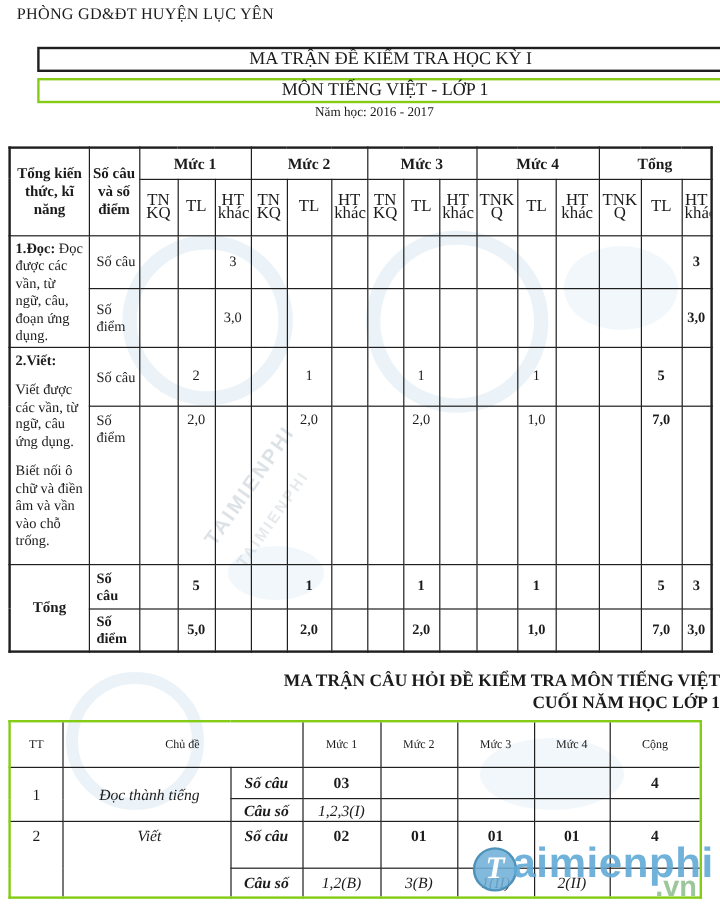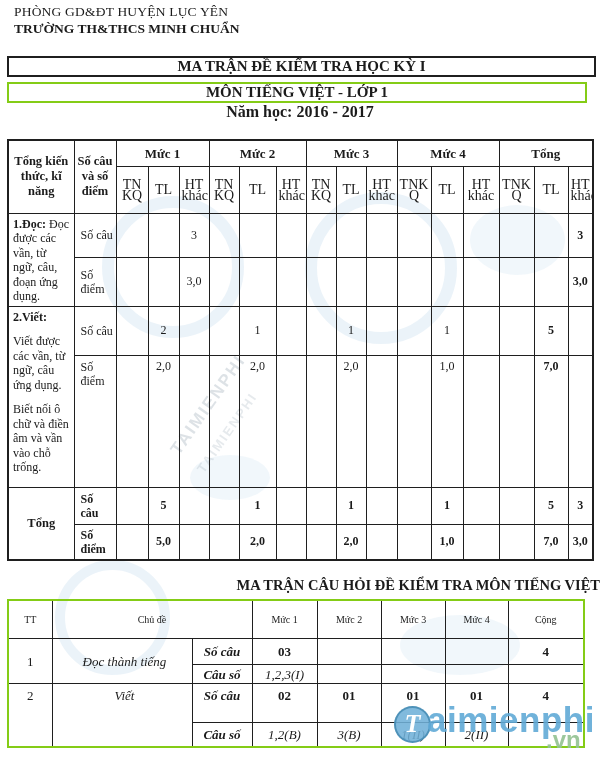--- a/index.html
+++ b/index.html
@@ -8,24 +8,24 @@
     font-family:"Liberation Serif","DejaVu Serif",serif;color:#1b1b1b;
     overflow:hidden;
   }
   .page{position:relative;z-index:1;}
 
   
   .org{margin:3px 0 0 14px;line-height:17px;font-size:13.5px;}
   .org .l1{letter-spacing:.2px;}
   .org .l2{font-weight:bold;}
 
-  .doc-title{margin-top:16px;text-align:center;font-weight:bold;line-height:17px;}
+  .doc-title{margin-top:16px;text-align:center;font-weight:normal;line-height:17px;margin-left:24px;}
   .doc-title .t1{font-size:15px;}
   .doc-title .t2{font-size:15px;}
-  .doc-title .t3{font-size:16px;}
+  .doc-title .t3{font-size:11px;}
 
   
   table{border-collapse:collapse;table-layout:fixed;background:transparent;}
   td{border:1px solid #1f1f1f;padding:1px 2px;font-size:12px;line-height:13px;
      text-align:center;vertical-align:middle;overflow:hidden;background:transparent;}
 
   .t1{width:585px;margin:19px 0 0 7px;border:2px solid #1f1f1f;}
   .t1 .gh{font-weight:bold;font-size:13px;}
   .t1 .sh{font-size:14px;line-height:11px;}
   .t1 .corner{font-weight:bold;font-size:12.5px;line-height:15px;}
@@ -81,21 +81,20 @@
 <div class="blob ring" style="left:55px;top:560px;width:95px;height:95px;border-width:10px;"></div>
 <div class="blob fill" style="left:400px;top:615px;width:120px;height:60px;"></div>
 <div class="blob fill" style="left:190px;top:455px;width:80px;height:45px;"></div>
 <div class="faint-rot" style="left:150px;top:395px;font-size:17px;">TAIMIENPHI</div>
 <div class="faint-rot" style="left:180px;top:425px;font-size:13px;color:rgba(180,192,200,.33);">TAIMIENPHI</div>
 
 <div class="page">
 
   <div class="org">
     <div class="l1">PHÒNG GD&amp;ĐT HUYỆN LỤC YÊN</div>
-    <div class="l2">TRƯỜNG TH&amp;THCS MINH CHUẨN</div>
   </div>
 
   <div class="doc-title">
     <div class="t1">MA TRẬN ĐỀ KIỂM TRA  HỌC KỲ I</div>
     <div class="t2">MÔN TIẾNG VIỆT - LỚP 1</div>
     <div class="t3">Năm học: 2016 - 2017</div>
   </div>
 
   <table class="t1">
     <colgroup>
@@ -266,20 +265,21 @@
       <td></td>
       <td></td>
       <td>7,0</td>
       <td>3,0</td>
     </tr>
   </tbody>
     </table>
 
   <div class="t2-title">
     <div>MA TRẬN CÂU HỎI ĐỀ KIỂM TRA MÔN TIẾNG VIỆT</div>
+    <div>CUỐI NĂM HỌC LỚP 1</div>
   </div>
 
   <table class="t2">
     <colgroup>
       <col style="width:44px">
         <col style="width:140px">
         <col style="width:60px">
       <col style="width:65px">
         <col style="width:64px">
         <col style="width:64px">

